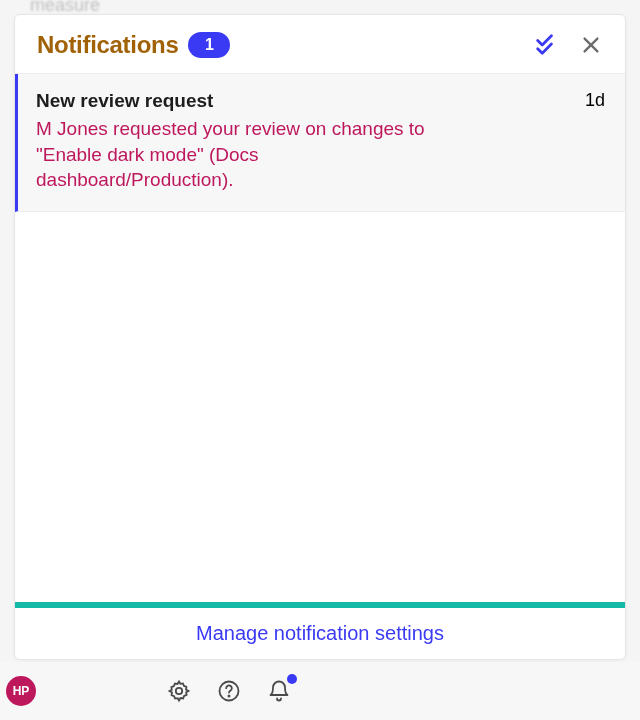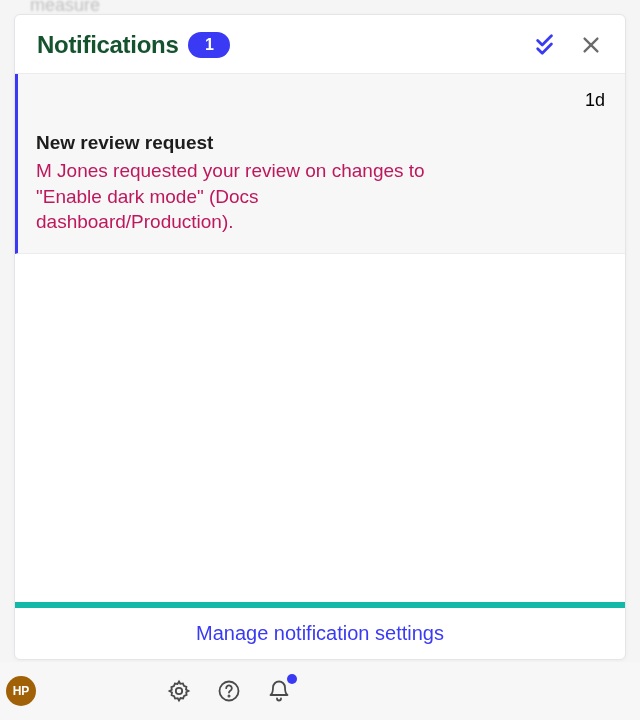--- a/index.html
+++ b/index.html
@@ -35,21 +35,21 @@
     }
     .panel-header {
       display: flex;
       align-items: center;
       padding: 16px 20px 14px 22px;
       border-bottom: 1px solid #ececef;
     }
     .panel-title {
       font-size: 24px;
       font-weight: 700;
-      color: #14532d;
+      color: #a16207;
       letter-spacing: -0.3px;
     }
     .badge {
       display: inline-flex;
       align-items: center;
       justify-content: center;
       background: #3a3af4;
       color: #fff;
       min-width: 42px;
       height: 26px;
@@ -76,21 +76,21 @@
     }
     .icon-btn.close { color: #6b6b6b; }
     .notification-item {
       display: flex;
       padding: 16px 20px 18px 18px;
       background: #f7f7f8;
       border-left: 3px solid #3a3af4;
       border-bottom: 1px solid #ececef;
       cursor: pointer;
     }
-    .notification-content { flex: 1; padding-right: 12px; margin-top: 42px; }
+    .notification-content { flex: 1; padding-right: 12px; }
     .notification-title {
       font-size: 19px;
       font-weight: 700;
       color: #1d1d1d;
       margin-bottom: 4px;
     }
     .notification-body {
       font-size: 19px;
       color: #be185d;
       line-height: 1.35;
@@ -121,21 +121,21 @@
       height: 58px;
       background: #f7f7f8;
       display: flex;
       align-items: center;
       padding: 0 6px;
     }
     .avatar {
       width: 30px;
       height: 30px;
       border-radius: 50%;
-      background: #a16207;
+      background: #be185d;
       color: #fff;
       font-size: 12px;
       font-weight: 700;
       display: inline-flex;
       align-items: center;
       justify-content: center;
       cursor: pointer;
     }
     .bottom-icons {
       display: flex;

